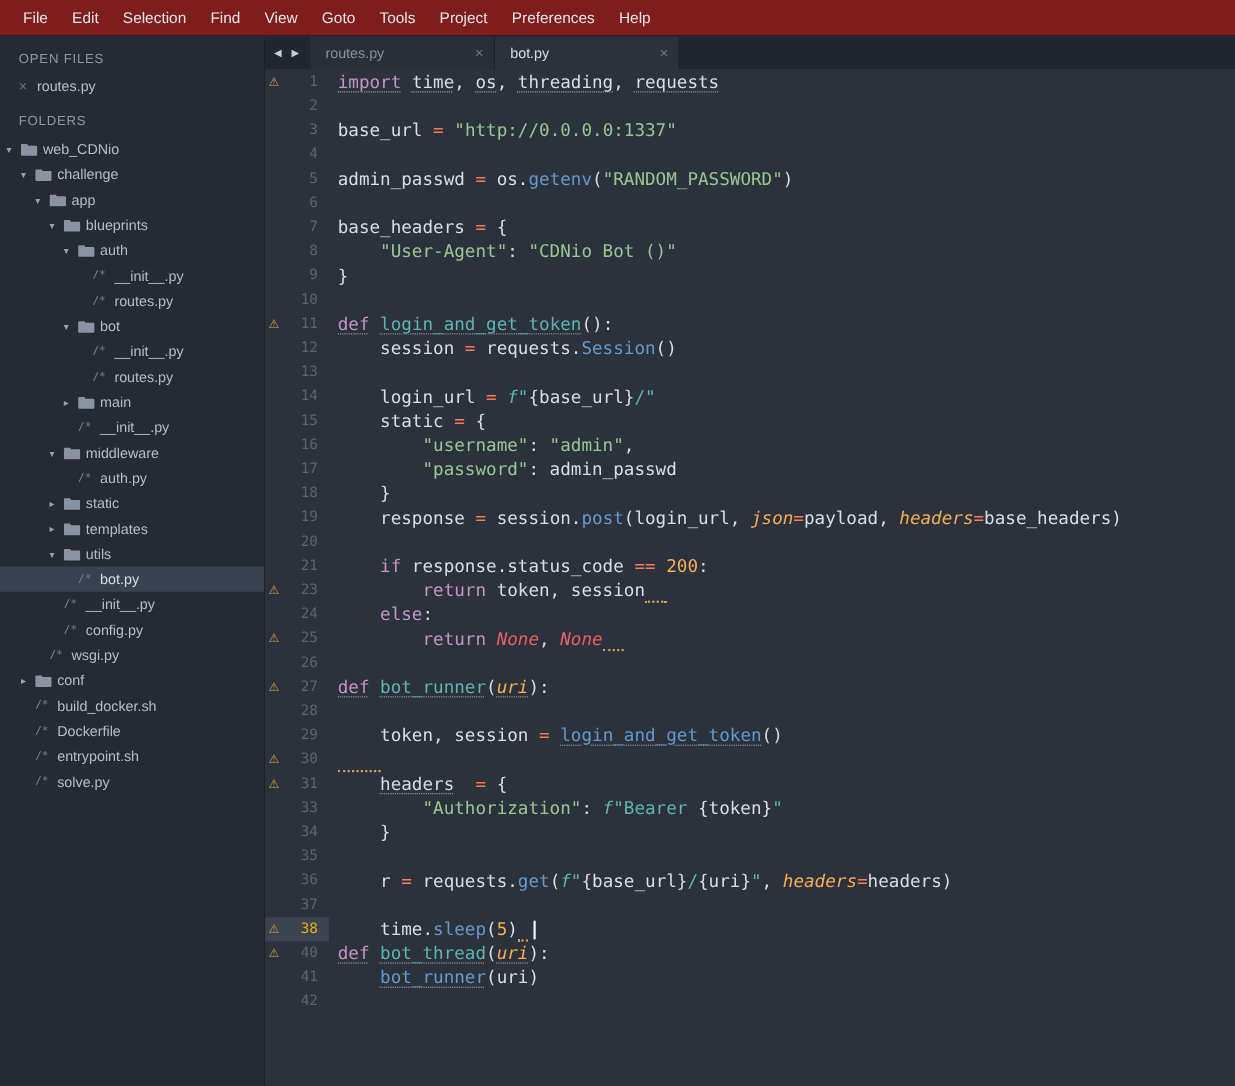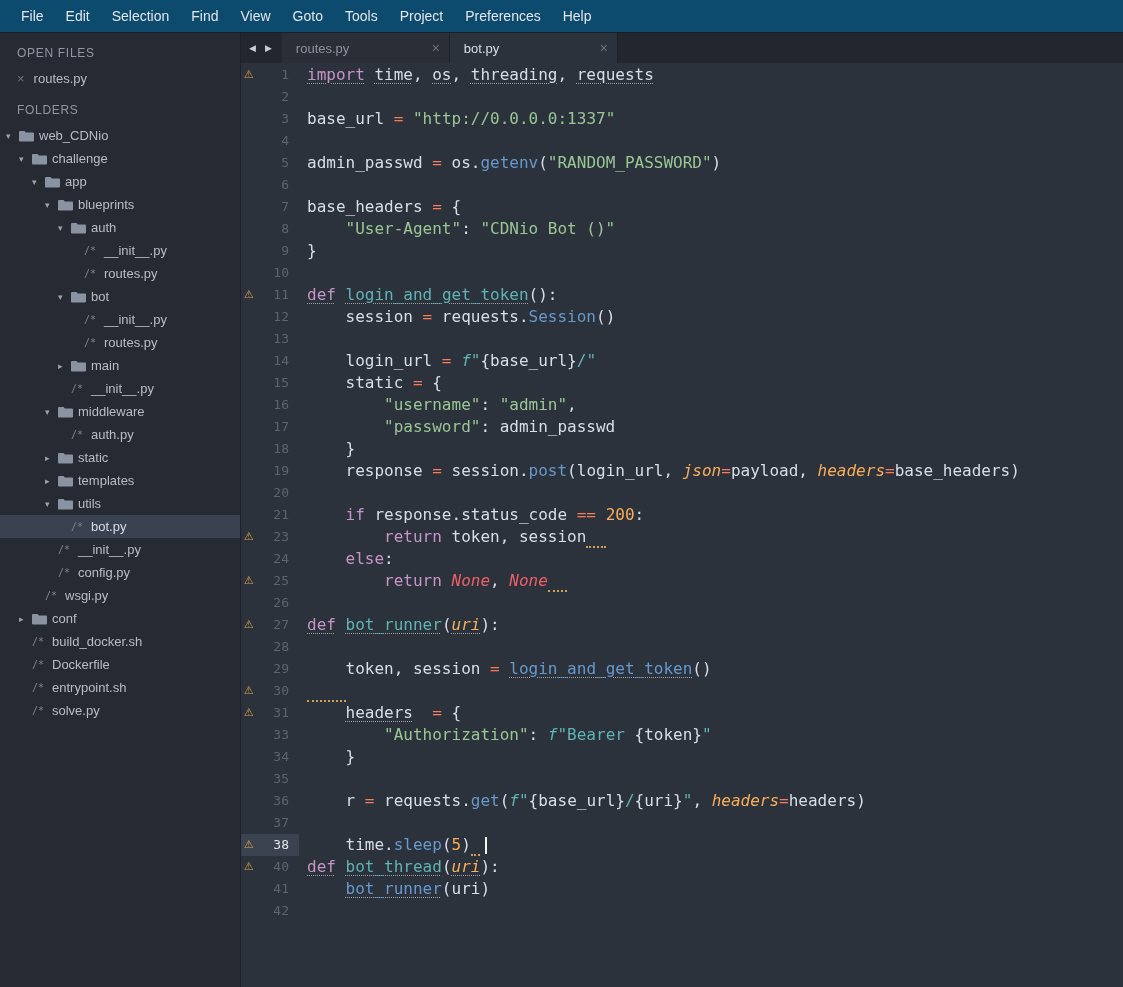--- a/index.html
+++ b/index.html
@@ -1,19 +1,19 @@
 <!DOCTYPE html>
 <html><head>
 <meta charset="utf-8">
 <style>
   * { margin:0; padding:0; box-sizing:border-box; }
   html,body { width:1123px; height:987px; overflow:hidden; }
   body { position:relative; background:#2c323c; cursor:default; }
 
-  .menubar { position:absolute; top:0; left:0; width:100%; height:33px; background:#0c4a6e;
+  .menubar { position:absolute; top:0; left:0; width:100%; height:33px; background:#7f1d1d;
     display:flex; align-items:center; padding-left:10px; border-bottom:1px solid #1b1f25;
     font-family:"Liberation Sans",sans-serif; font-size:14px; color:#e3e6ea; z-index:3; }
   .menu-item { padding:0 11px; }
 
   .sidebar { position:absolute; top:33px; left:0; width:241px; bottom:0; background:#262b33;
     border-right:1px solid #1d2127; font-family:"Liberation Sans",sans-serif; overflow:hidden; }
   .side-title { padding:13px 0 7px 17px; font-size:12px; font-weight:normal; letter-spacing:.7px; color:#9097a3; }
   .open-file-row { display:flex; align-items:center; height:23px; padding-left:17px; color:#b7bdc7; font-size:13px; }
   .of-close { color:#6d7480; margin-right:9px; font-size:13px; }
   .trow { display:flex; align-items:center; height:23px; color:#b7bdc7; font-size:13px; white-space:nowrap; }
@@ -31,21 +31,21 @@
   .tab.active { background:#2c323c; color:#dadfe6; }
   .tab-label { flex:1; text-align:left; }
   .tab-close { color:#6d7480; font-size:14px; padding-left:8px; }
 
   .editor { position:absolute; top:63px; left:241px; right:0; bottom:0; background:#2c323c;
     font-family:"DejaVu Sans Mono",monospace; font-size:16px; overflow:hidden; padding-top:1px; }
   .code-row { display:flex; height:22px; line-height:22px; }
   .gutter { width:58px; flex:none; display:flex; align-items:center; padding:0 10px 0 3px;
     font-size:13px; color:#5c6470; }
   .gutter.cur { background:#3b4250; }
-  .gutter.cur .lnum { color:#e5e5e5; }
+  .gutter.cur .lnum { color:#eab308; }
   .warn { width:15px; font-size:11px; color:#d9a24a; font-family:"DejaVu Sans",sans-serif; }
   .lnum { flex:1; text-align:right; }
   .code { white-space:pre; padding-left:8px; }
   .tok.txt,.tok.inp { color:#d8dee9; }
   .tok.kw  { color:#c695c6; }
   .tok.str { color:#99c794; }
   .tok.call{ color:#6699cc; }
   .tok.fn  { color:#5fb4b4; }
   .tok.op  { color:#f97b58; }
   .tok.num { color:#f9ae58; }

